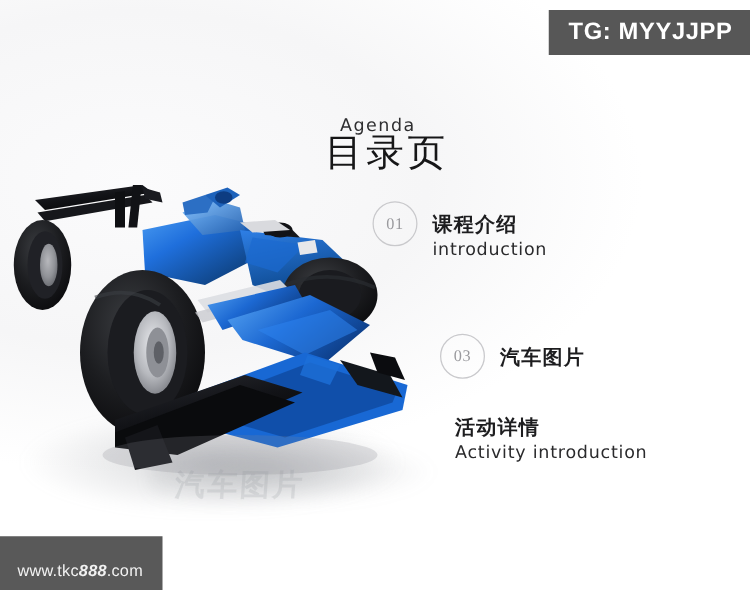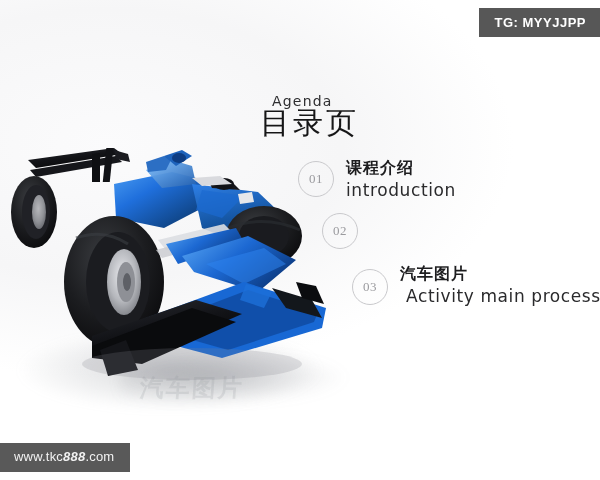--- a/index.html
+++ b/index.html
@@ -91,21 +91,21 @@
     width: 600px;
     height: 480px;
   }
   .agenda-item {
     position: absolute;
     display: flex;
     align-items: flex-start;
   }
   .agenda-item[data-idx="0"] { left: 298px; top: 158px; }
   .agenda-item[data-idx="1"] { left: 322px; top: 210px; }
-  .agenda-item[data-idx="2"] { left: 352px; top: 264px; align-items: center; }
+  .agenda-item[data-idx="2"] { left: 352px; top: 264px; }
   .agenda-item[data-idx="3"] { left: 352px; top: 320px; }
 
   .num-circle {
     flex: 0 0 auto;
     width: 34px;
     height: 34px;
     border-radius: 50%;
     border: 1px solid #c9c9cc;
     display: flex;
     align-items: center;
@@ -120,56 +120,57 @@
     margin-left: 12px;
   }
   .item-cn {
     font-family: "DejaVu Sans", sans-serif;
     font-size: 16px;
     font-weight: bold;
     color: #1d1d1f;
     letter-spacing: 1px;
     line-height: 1.25;
     white-space: nowrap;
+    margin-top: 12px;
   }
   .item-en {
     font-family: "DejaVu Sans", sans-serif;
-    font-size: 17px;
+    font-size: 14px;
     color: #2a2a2c;
     letter-spacing: 0.6px;
     line-height: 1.3;
     white-space: nowrap;
     margin-top: 1px;
   }
   .agenda-item[data-idx="1"] .item-en,
   .agenda-item[data-idx="2"] .item-en { margin-left: 6px; }
 
   
   .tg-badge {
     position: absolute;
     right: 0;
     top: 8px;
     background: #575757;
     color: #ffffff;
-    font-size: 13px;
+    font-size: 19px;
     font-weight: bold;
     letter-spacing: 0.5px;
     padding: 7px 14px 7px 16px;
     font-family: "Liberation Sans", sans-serif;
     text-align: center;
   }
   .site-badge {
     position: absolute;
     left: 0;
     bottom: 8px;
     background: #595959;
     color: #f2f2f2;
     font-size: 13px;
     letter-spacing: 0.2px;
-    padding: 6px 16px 8px 14px;
+    padding: 20px 16px 8px 14px;
     font-family: "Liberation Sans", sans-serif;
   }
   .site-badge i {
     font-style: italic;
     font-weight: bold;
   }
 </style>
 </head>
 <body>
 
@@ -297,32 +298,34 @@
 
     <div class="agenda-item" data-idx="0">
       <div class="num-circle">01</div>
       <div class="item-text">
         <div class="item-cn">课程介绍</div>
         <div class="item-en">introduction</div>
       </div>
     </div>
 
     <div class="agenda-item" data-idx="1">
-      <div class="num-circle">02</div>
     </div>
 
     <div class="agenda-item" data-idx="2">
       <div class="num-circle">03</div>
       <div class="item-text">
         <div class="item-cn">汽车图片</div>
-        <div class="item-en">Activity main process</div>
       </div>
     </div>
 
     <div class="agenda-item" data-idx="3">
+      <div class="item-text">
+        <div class="item-cn">活动详情</div>
+        <div class="item-en">Activity introduction</div>
+      </div>
     </div>
 
   </div>
 
   <div class="tg-badge">TG: MYYJJPP</div>
 
   <div class="site-badge">
     <span>www.tkc</span><i>888</i><span>.com</span>
   </div>
 

